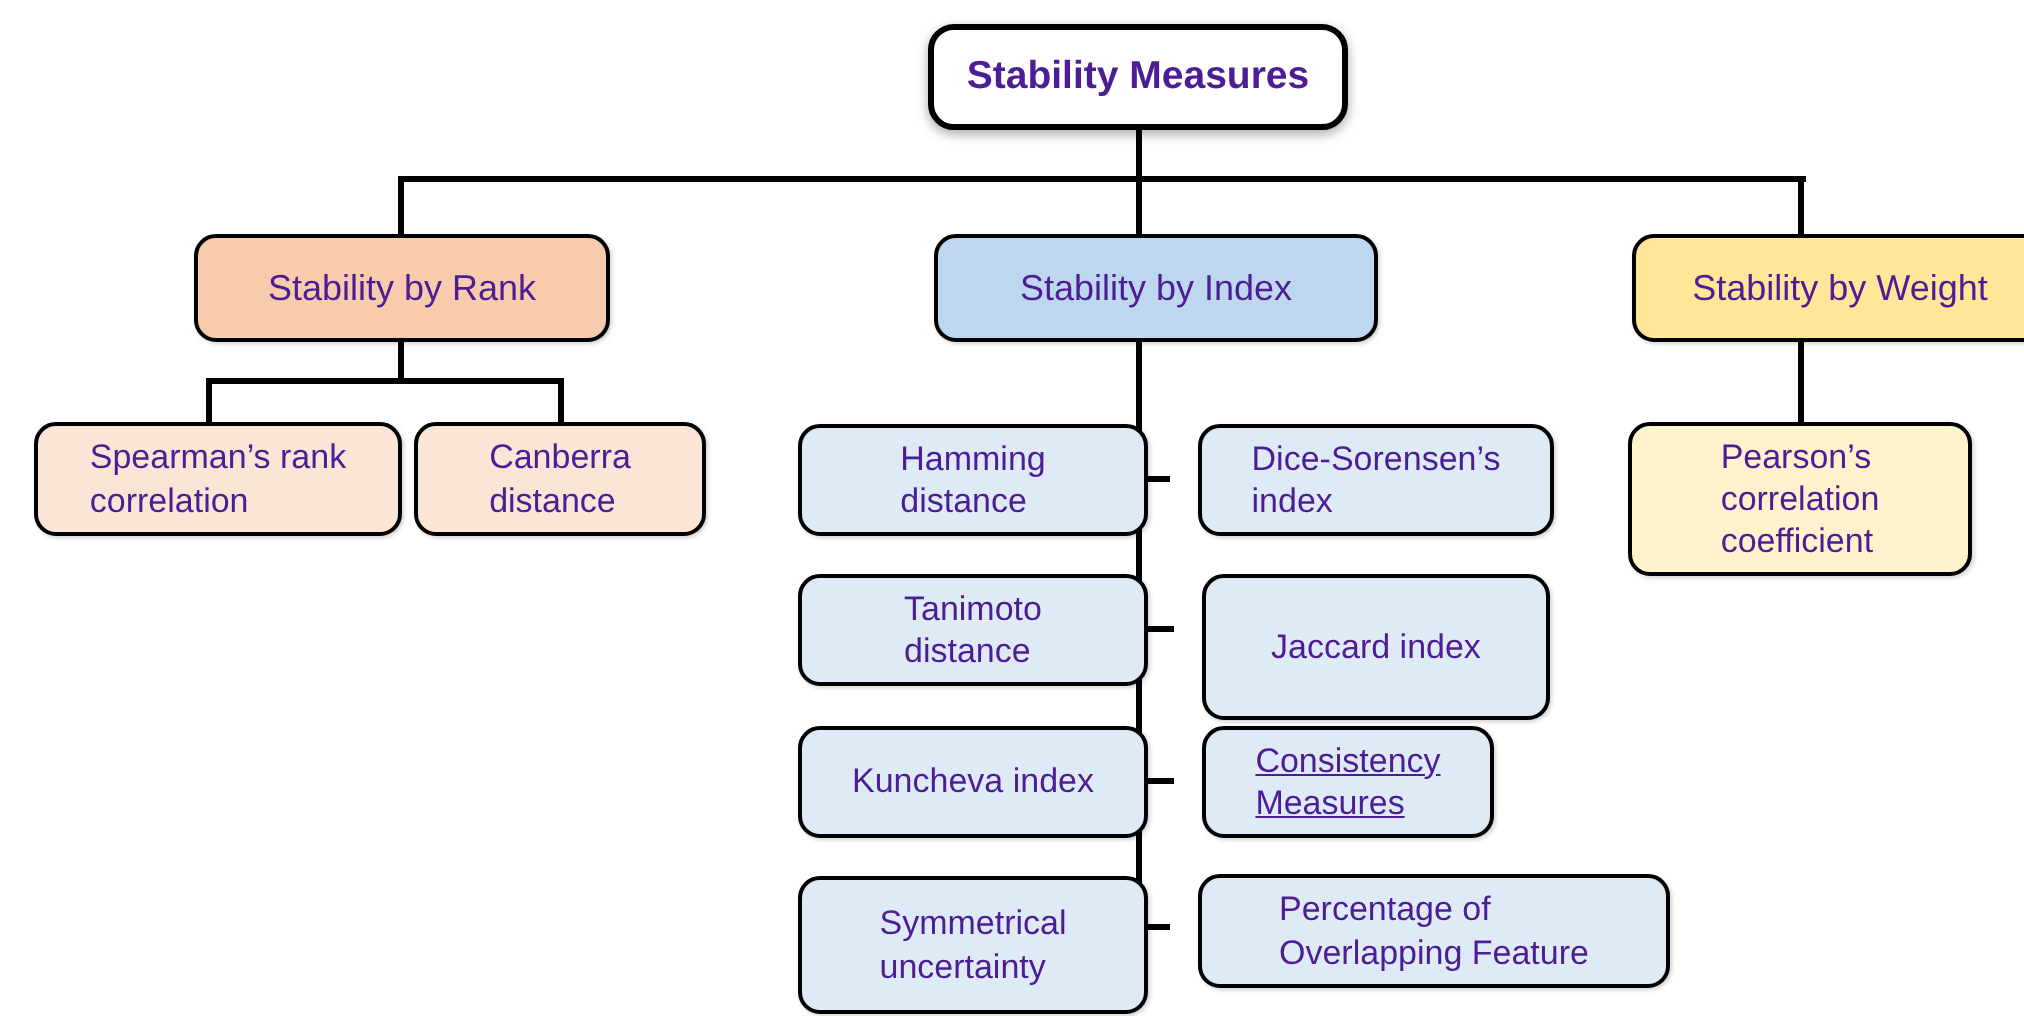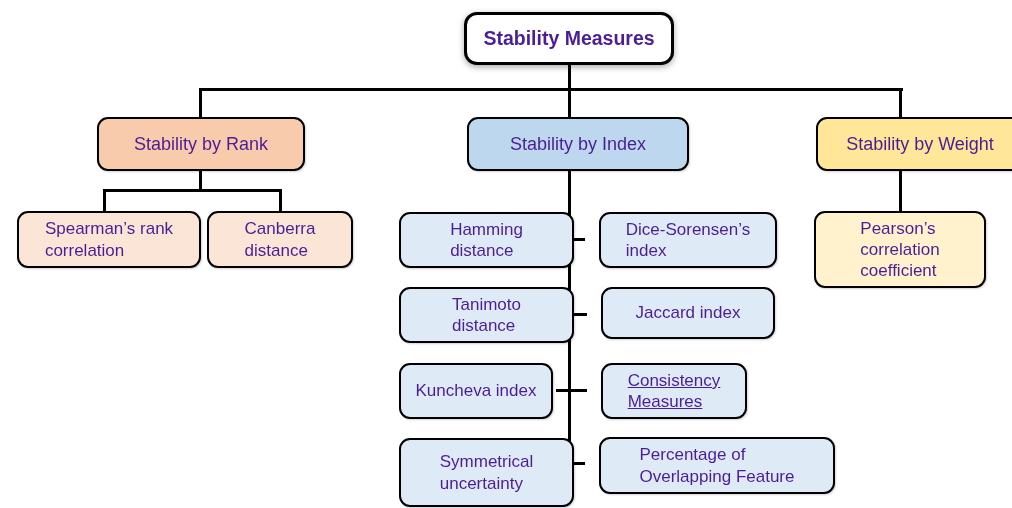--- a/index.html
+++ b/index.html
@@ -96,22 +96,22 @@
 correlation</div>
   <div class="node bg-rank-leaf" style="left:207px; top:211px; width:146px; height:57px;">Canberra
 distance</div>
 
   <div class="node bg-index-leaf" style="left:383px; top:212px; width:175px; height:56px;">Hamming
 distance</div>
   <div class="node bg-index-leaf" style="left:583px; top:212px; width:178px; height:56px;">Dice-Sorensen’s
 index</div>
   <div class="node bg-index-leaf" style="left:383px; top:287px; width:175px; height:56px;">Tanimoto
 distance</div>
-  <div class="node bg-index-leaf" style="left:585px; top:287px; width:174px; height:52px;">Jaccard index</div>
-  <div class="node bg-index-leaf" style="left:383px; top:363px; width:154px; height:56px;">Kuncheva index</div>
+  <div class="node bg-index-leaf" style="left:585px; top:287px; width:174px; height:73px;">Jaccard index</div>
+  <div class="node bg-index-leaf" style="left:383px; top:363px; width:175px; height:56px;">Kuncheva index</div>
   <div class="node bg-index-leaf" style="left:585px; top:363px; width:146px; height:56px;text-decoration:underline;">Consistency
 Measures</div>
   <div class="node bg-index-leaf" style="left:383px; top:438px; width:175px; height:69px;">Symmetrical
 uncertainty</div>
   <div class="node bg-index-leaf" style="left:583px; top:437px; width:236px; height:57px;">Percentage of
 Overlapping Feature</div>
 
   <div class="node bg-weight-leaf" style="left:814px; top:211px; width:172px; height:77px;">Pearson’s
 correlation
 coefficient</div>

